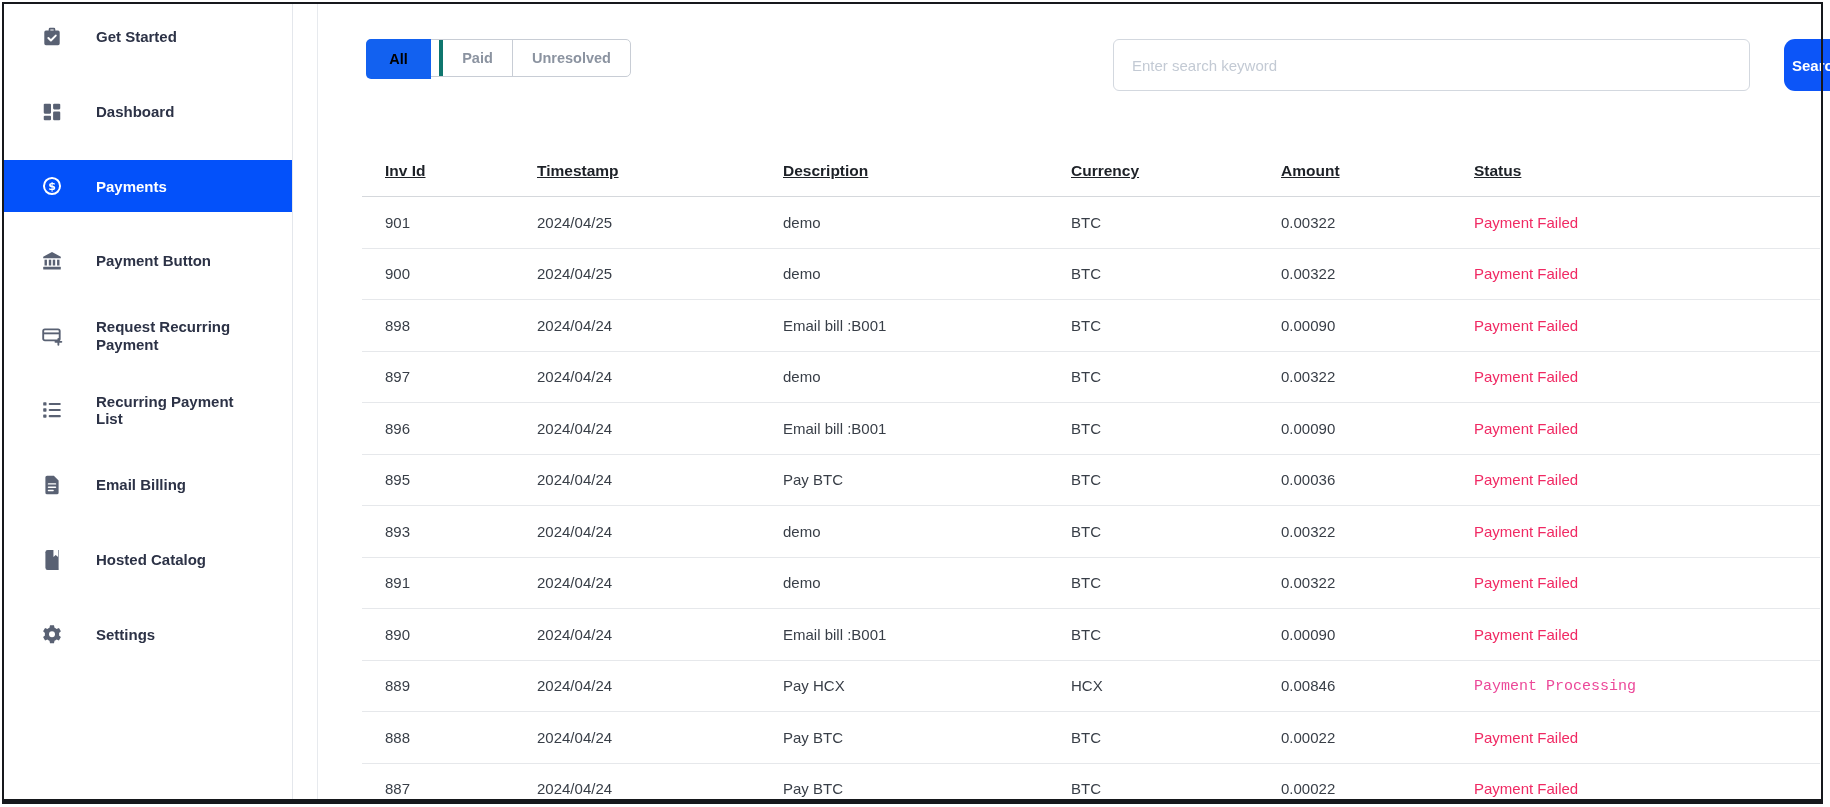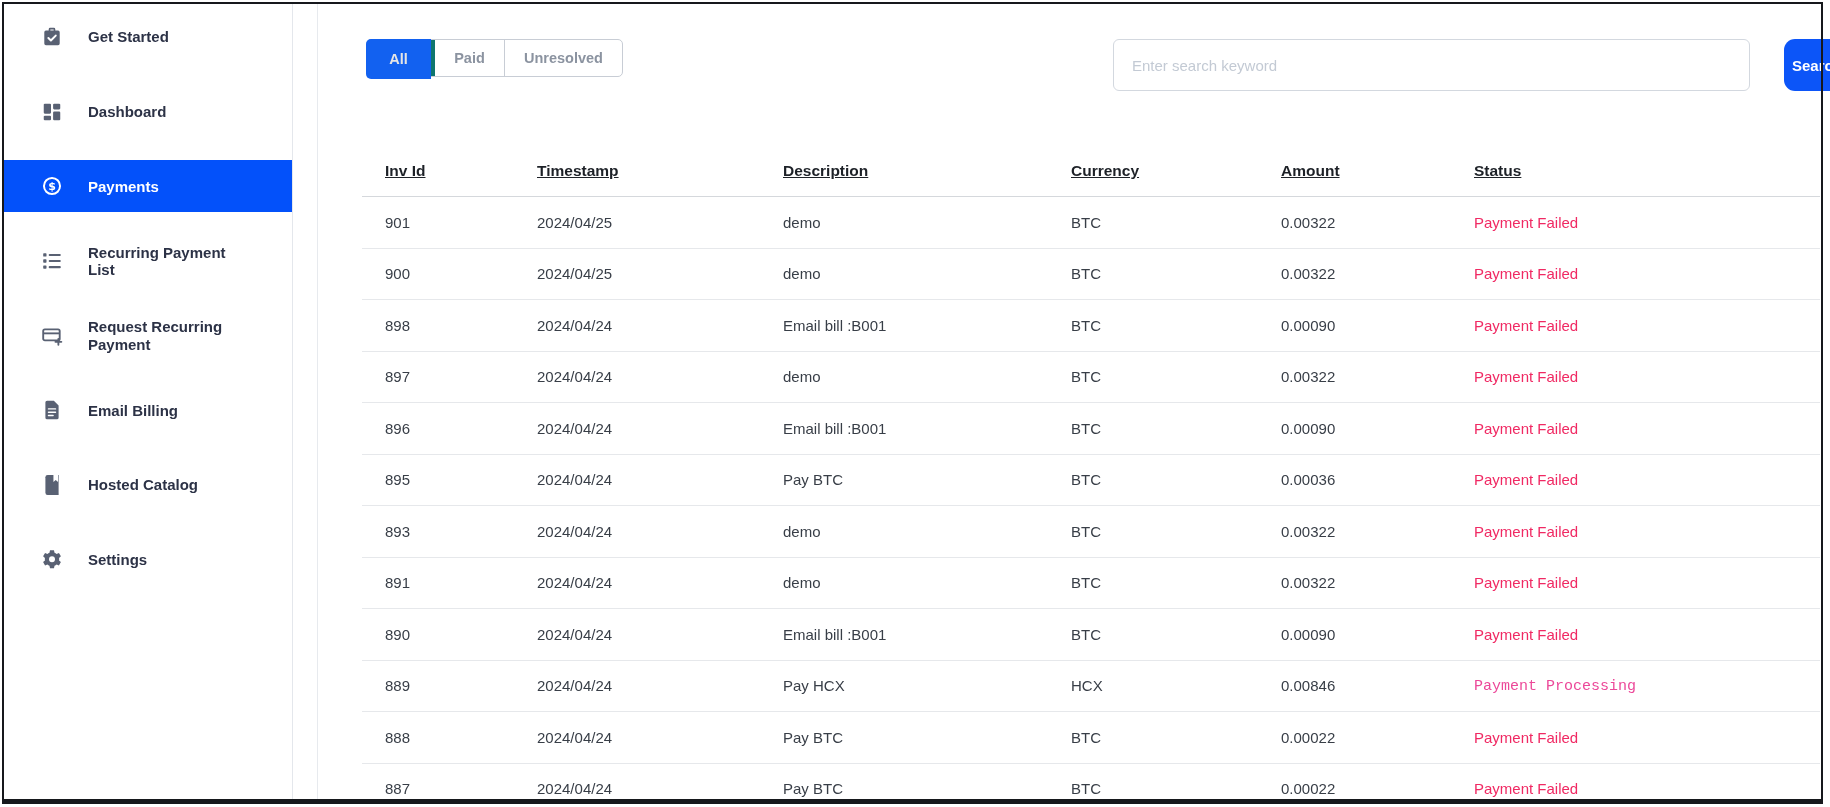--- a/index.html
+++ b/index.html
@@ -18,21 +18,21 @@
   .sidebar{
     position:absolute;left:4px;top:4px;width:288px;height:795px;
     background:#fff;border-right:1px solid #e4e7ec;z-index:5;
   }
   .content-edge{
     position:absolute;left:317px;top:4px;bottom:8px;width:0;
     border-left:1px solid #e7eaee;
   }
   ul.nav{list-style:none;margin:0;padding:0;position:absolute;top:7px;left:0;right:0;}
   .nav li{
-    height:52px;display:flex;align-items:center;gap:25px;
+    height:52px;display:flex;align-items:center;gap:33px;
     padding-left:37px;margin-bottom:22.7px;cursor:pointer;
     color:#2c3246;font-weight:700;font-size:15px;
   }
   .nav li .icon{width:22px;height:22px;flex:0 0 22px;display:flex;color:#596173;}
   .nav li .icon svg{width:22px;height:22px;}
   .nav li.active{background:var(--sidebar-active,#0351fa);color:#fff;}
   .nav li.active .icon{color:#fff;}
   .nav li .label{line-height:1.16;width:162px;}
   
   .tabs{
@@ -40,22 +40,22 @@
     border:1px solid #c8cdd5;border-radius:5px;background:#fff;box-sizing:border-box;z-index:4;
   }
   .tabs .tab{
     display:flex;align-items:center;justify-content:center;
     font-size:14.5px;font-weight:600;color:#8b93a0;cursor:pointer;box-sizing:border-box;
   }
   .tabs .tab:nth-child(1){width:65px;}
   .tabs .tab:nth-child(2){width:73px;border-left:4px solid #0f766e;}
   .tabs .tab:nth-child(3){width:118px;border-left:1px solid #c8cdd5;text-align:center;}
   .tabs .tab.active{
-    background:var(--tab-active,#1261f0);color:#e5e5e5;
-    border-radius:5px 0 0 5px;margin:-1px 0 -1px -1px;height:40px;border-left:none;
+    background:var(--tab-active,#1261f0);color:#000000;
+    border-radius:5px 0 0 5px;margin:-1px 8px -1px -1px;height:40px;border-left:none;
   }
   .search-input{
     position:absolute;left:1113px;top:39px;width:637px;height:52px;
     border:1px solid #d3d8df;border-radius:6px;box-sizing:border-box;
     padding:16px 18px;font-size:15px;color:#333;outline:none;
     font-family:"Liberation Sans",sans-serif;z-index:4;
   }
   .search-input::placeholder{color:#c3cad4;}
   .search-btn{
     position:absolute;left:1784px;top:39px;width:66px;height:52px;
@@ -111,39 +111,52 @@
           <svg viewBox="0 0 20 20">
             <circle cx="10" cy="10" r="7.3" fill="none" stroke="currentColor" stroke-width="1.8"></circle>
             <text x="10" y="13.7" text-anchor="middle" font-size="10" font-weight="bold" fill="currentColor" font-family="DejaVu Sans, sans-serif">$</text>
           </svg>
         </span>
         <span class="label">Payments</span>
       </li>
       <li>
         <span class="icon">
           <svg viewBox="0 0 20 20" fill="currentColor">
+            <path d="M10 1.8l8 4.3v1.4H2V6.1l8-4.3z"></path>
+            <rect x="3.2" y="8.8" width="2.2" height="5.3"></rect>
+            <rect x="7.1" y="8.8" width="2.2" height="5.3"></rect>
+            <rect x="10.7" y="8.8" width="2.2" height="5.3"></rect>
+            <rect x="14.6" y="8.8" width="2.2" height="5.3"></rect>
+            <rect x="2" y="15.3" width="16" height="2.4" rx="0.5"></rect>
+          </svg>
+        </span>
+        <span class="label">Payment Button</span>
+      </li>
+      <li>
+        <span class="icon">
+          <svg viewBox="0 0 20 20" fill="none" stroke="currentColor" stroke-width="1.7">
+            <rect x="2" y="4" width="15" height="10" rx="1.5"></rect>
+            <path d="M2 7.6h15"></path>
+            <path d="M15.8 12.6v5.4M13.1 15.3h5.4" stroke-linecap="round"></path>
+          </svg>
+        </span>
+        <span class="label">Request Recurring Payment</span>
+      </li>
+      <li>
+        <span class="icon">
+          <svg viewBox="0 0 20 20" fill="currentColor">
             <rect x="2" y="3" width="3" height="3" rx="0.6"></rect>
             <rect x="2" y="8.5" width="3" height="3" rx="0.6"></rect>
             <rect x="2" y="14" width="3" height="3" rx="0.6"></rect>
             <rect x="7" y="3.6" width="11" height="1.9" rx="0.9"></rect>
             <rect x="7" y="9.1" width="11" height="1.9" rx="0.9"></rect>
             <rect x="7" y="14.6" width="11" height="1.9" rx="0.9"></rect>
           </svg>
         </span>
         <span class="label">Recurring Payment List</span>
-      </li>
-      <li>
-        <span class="icon">
-          <svg viewBox="0 0 20 20" fill="none" stroke="currentColor" stroke-width="1.7">
-            <rect x="2" y="4" width="15" height="10" rx="1.5"></rect>
-            <path d="M2 7.6h15"></path>
-            <path d="M15.8 12.6v5.4M13.1 15.3h5.4" stroke-linecap="round"></path>
-          </svg>
-        </span>
-        <span class="label">Request Recurring Payment</span>
       </li>
       <li>
         <span class="icon">
           <svg viewBox="0 0 20 20" fill="currentColor">
             <path d="M5.5 1.5h6.2L16 5.8V17a1.5 1.5 0 0 1-1.5 1.5h-9A1.5 1.5 0 0 1 4 17V3a1.5 1.5 0 0 1 1.5-1.5z"></path>
             <path d="M6.8 9h6.4M6.8 12h6.4M6.8 15h4.2" stroke="#fff" stroke-width="1.3" stroke-linecap="round"></path>
           </svg>
         </span>
         <span class="label">Email Billing</span>
       </li>

